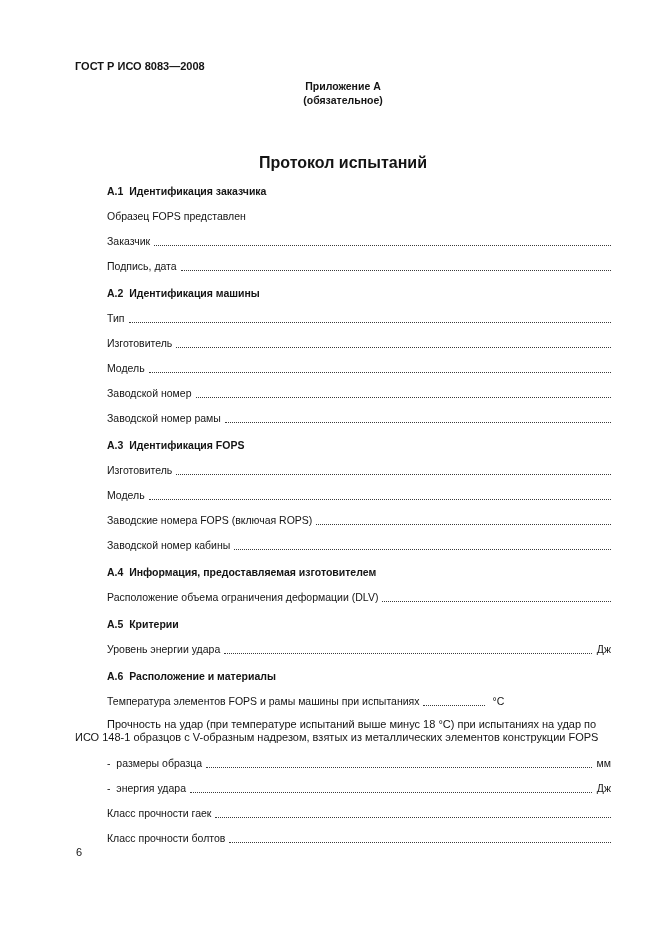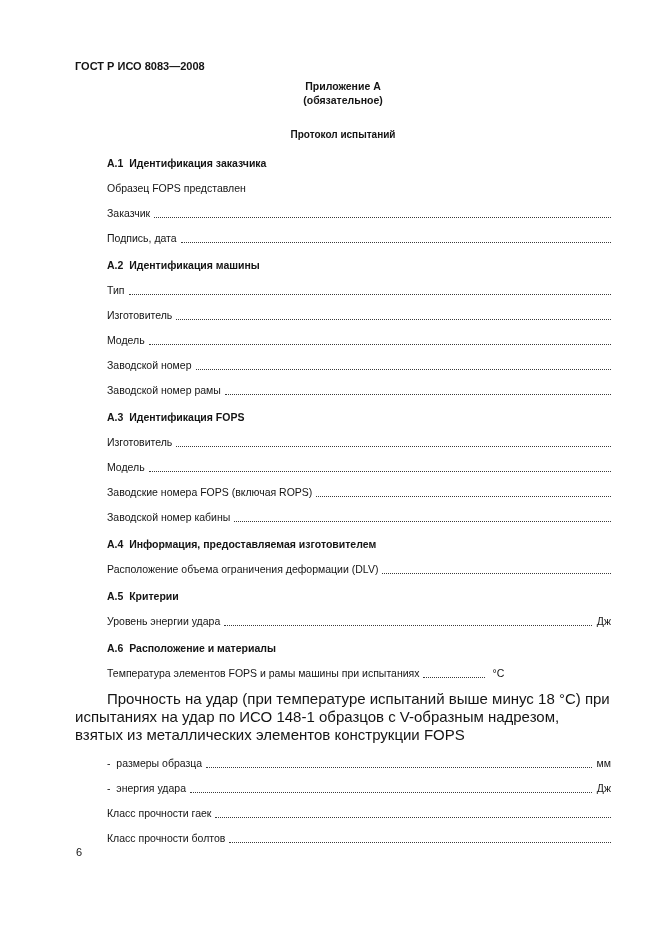--- a/index.html
+++ b/index.html
@@ -18,23 +18,23 @@
   }
   .doc-code { font-size: 11px; font-weight: bold; }
   .annex {
     margin-top: 8px;
     text-align: center;
     font-size: 10.5px;
     font-weight: bold;
     line-height: 13.5px;
   }
   .title {
-    margin-top: 20px;
+    margin-top: 48px;
     text-align: center;
-    font-size: 10px;
+    font-size: 16px;
     font-weight: bold;
     line-height: 15px;
   }
   .content { margin-left: 32px; }
   .heading {
     margin-top: 15px;
     font-size: 10.5px;
     font-weight: bold;
     line-height: 12px;
     white-space: pre-wrap;
@@ -57,22 +57,22 @@
   .shortfill {
     width: 62px;
     border-bottom: 1px dotted #3a3a3a;
     margin: 0 3px 1px 3px;
     height: 10px;
   }
   .suffix { margin-left: 5px; }
   .para {
     margin: 11px 0 0 -32px;
     text-indent: 32px;
-    font-size: 15px;
-    line-height: 18px;
+    font-size: 11px;
+    line-height: 13px;
   }
   .page-number {
     position: absolute;
     left: 76px;
     top: 846px;
     font-size: 11px;
   }
 </style>
 </head>
 <body>

